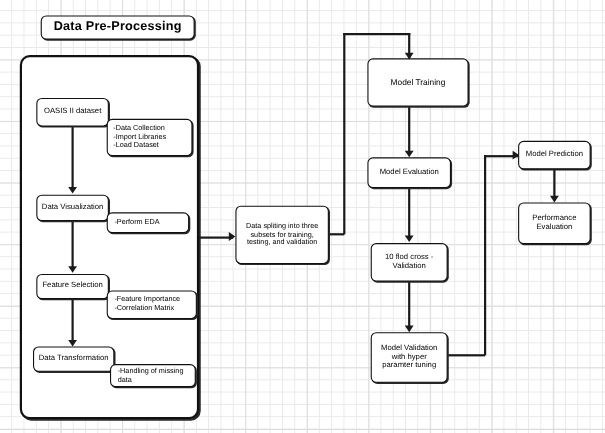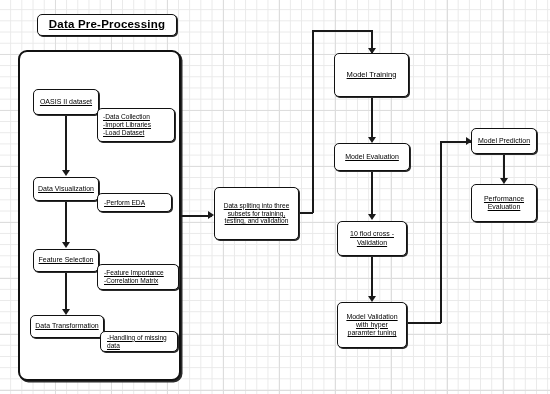--- a/index.html
+++ b/index.html
@@ -40,21 +40,20 @@
     border: 1.6px solid #111111;
     border-radius: 5px;
     display: flex;
     align-items: center;
     justify-content: center;
     text-align: center;
     color: #000000;
     line-height: 1.18;
     z-index: 5;
     box-shadow: 1px 1px 0 #2a2a2a;
-    text-decoration: underline;
   }
   .node .txt { display: block; padding: 0 3px; }
 
   .title-node {
     font-weight: bold;
     font-size: 11.5px;
     letter-spacing: .2px;
   }
 
   .group-box {
@@ -165,21 +164,21 @@
     <span class="txt">subsets for training,</span>
     <span class="txt">testing, and validation</span>
   </div>
 
   <div class="ln lnh" style="left:299px; top:212px; width:14px;"></div>
   <div class="ln lnv" style="left:312px; top:30px; height:183px;"></div>
   <div class="ln lnh" style="left:312px; top:30px; width:61px;"></div>
   <div class="ln lnv" style="left:371px; top:30px; height:23px;"></div>
   <div class="arrow arrow-down" style="left:368px; top:48px;"></div>
 
-  <div class="node md" style="left:334px; top:53px; width:75px; height:44px;">
+  <div class="node md" style="left:334px; top:53px; width:92px; height:44px;">
     <span class="txt">Model Training</span>
   </div>
 
   <div class="ln lnv" style="left:371px; top:97px; height:44px;"></div>
   <div class="arrow arrow-down" style="left:368px; top:137px;"></div>
 
   <div class="node sm" style="left:334px; top:143px; width:76px; height:28px;">
     <span class="txt">Model Evaluation</span>
   </div>
 

